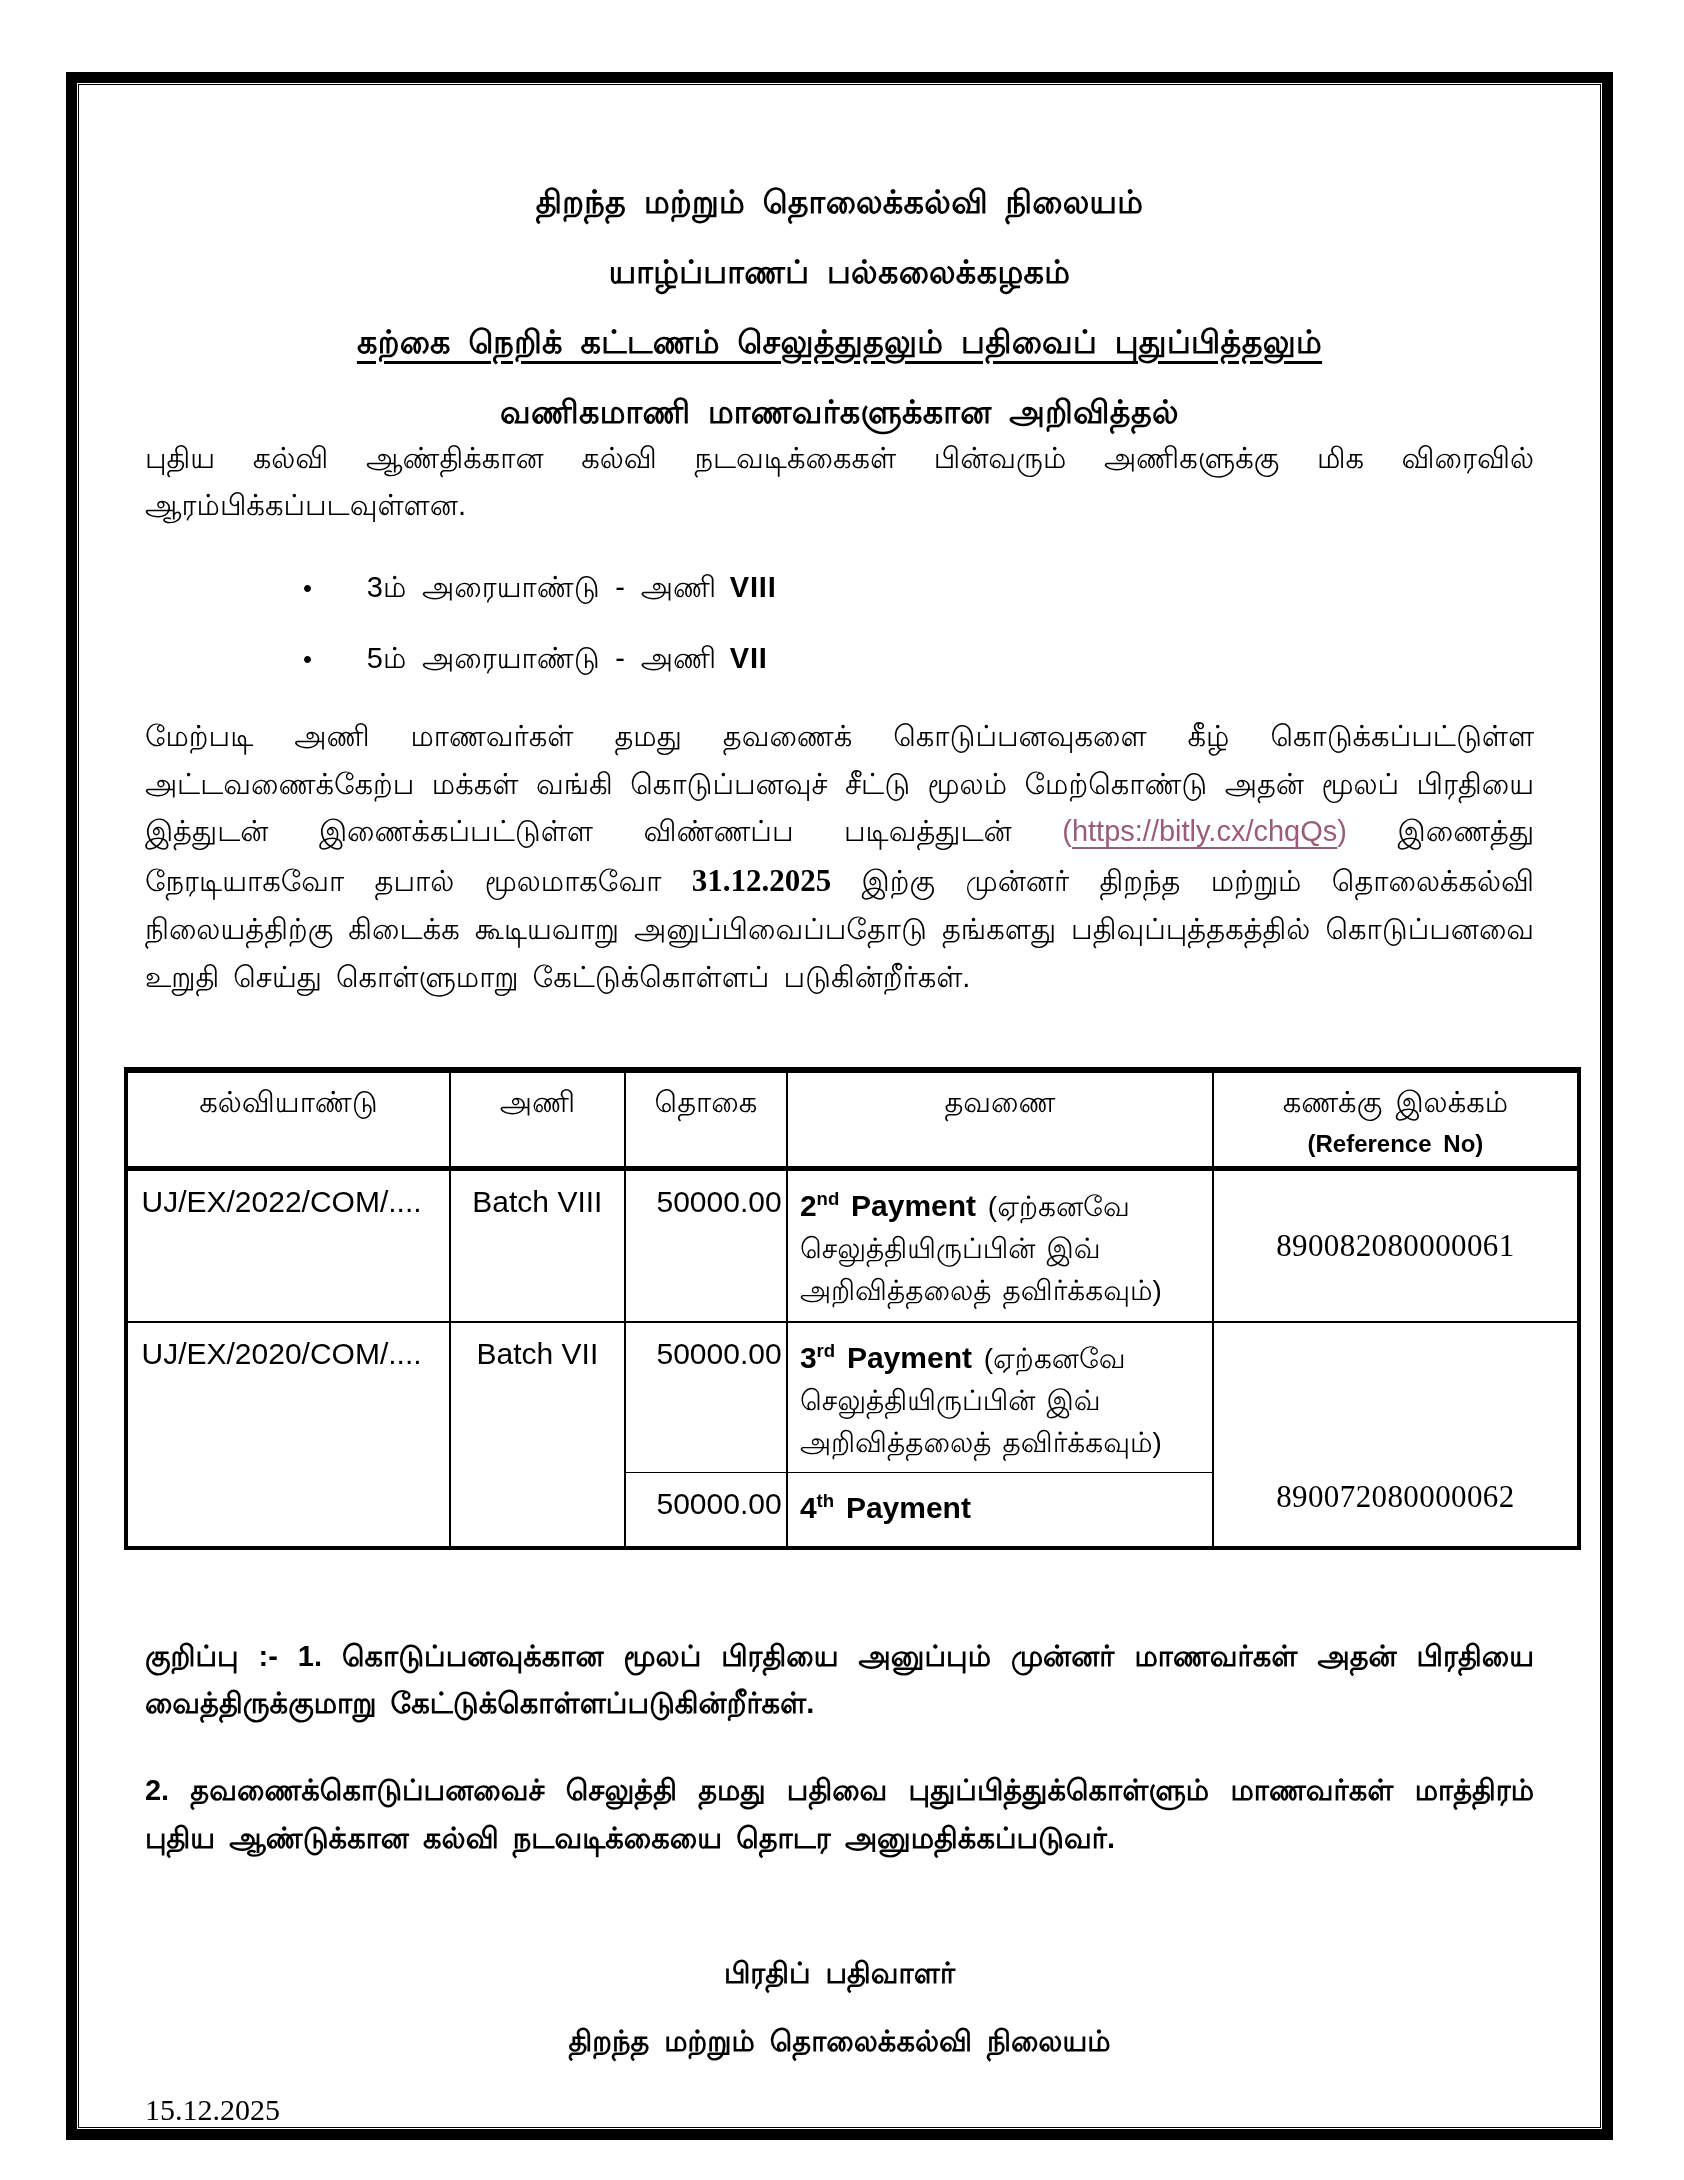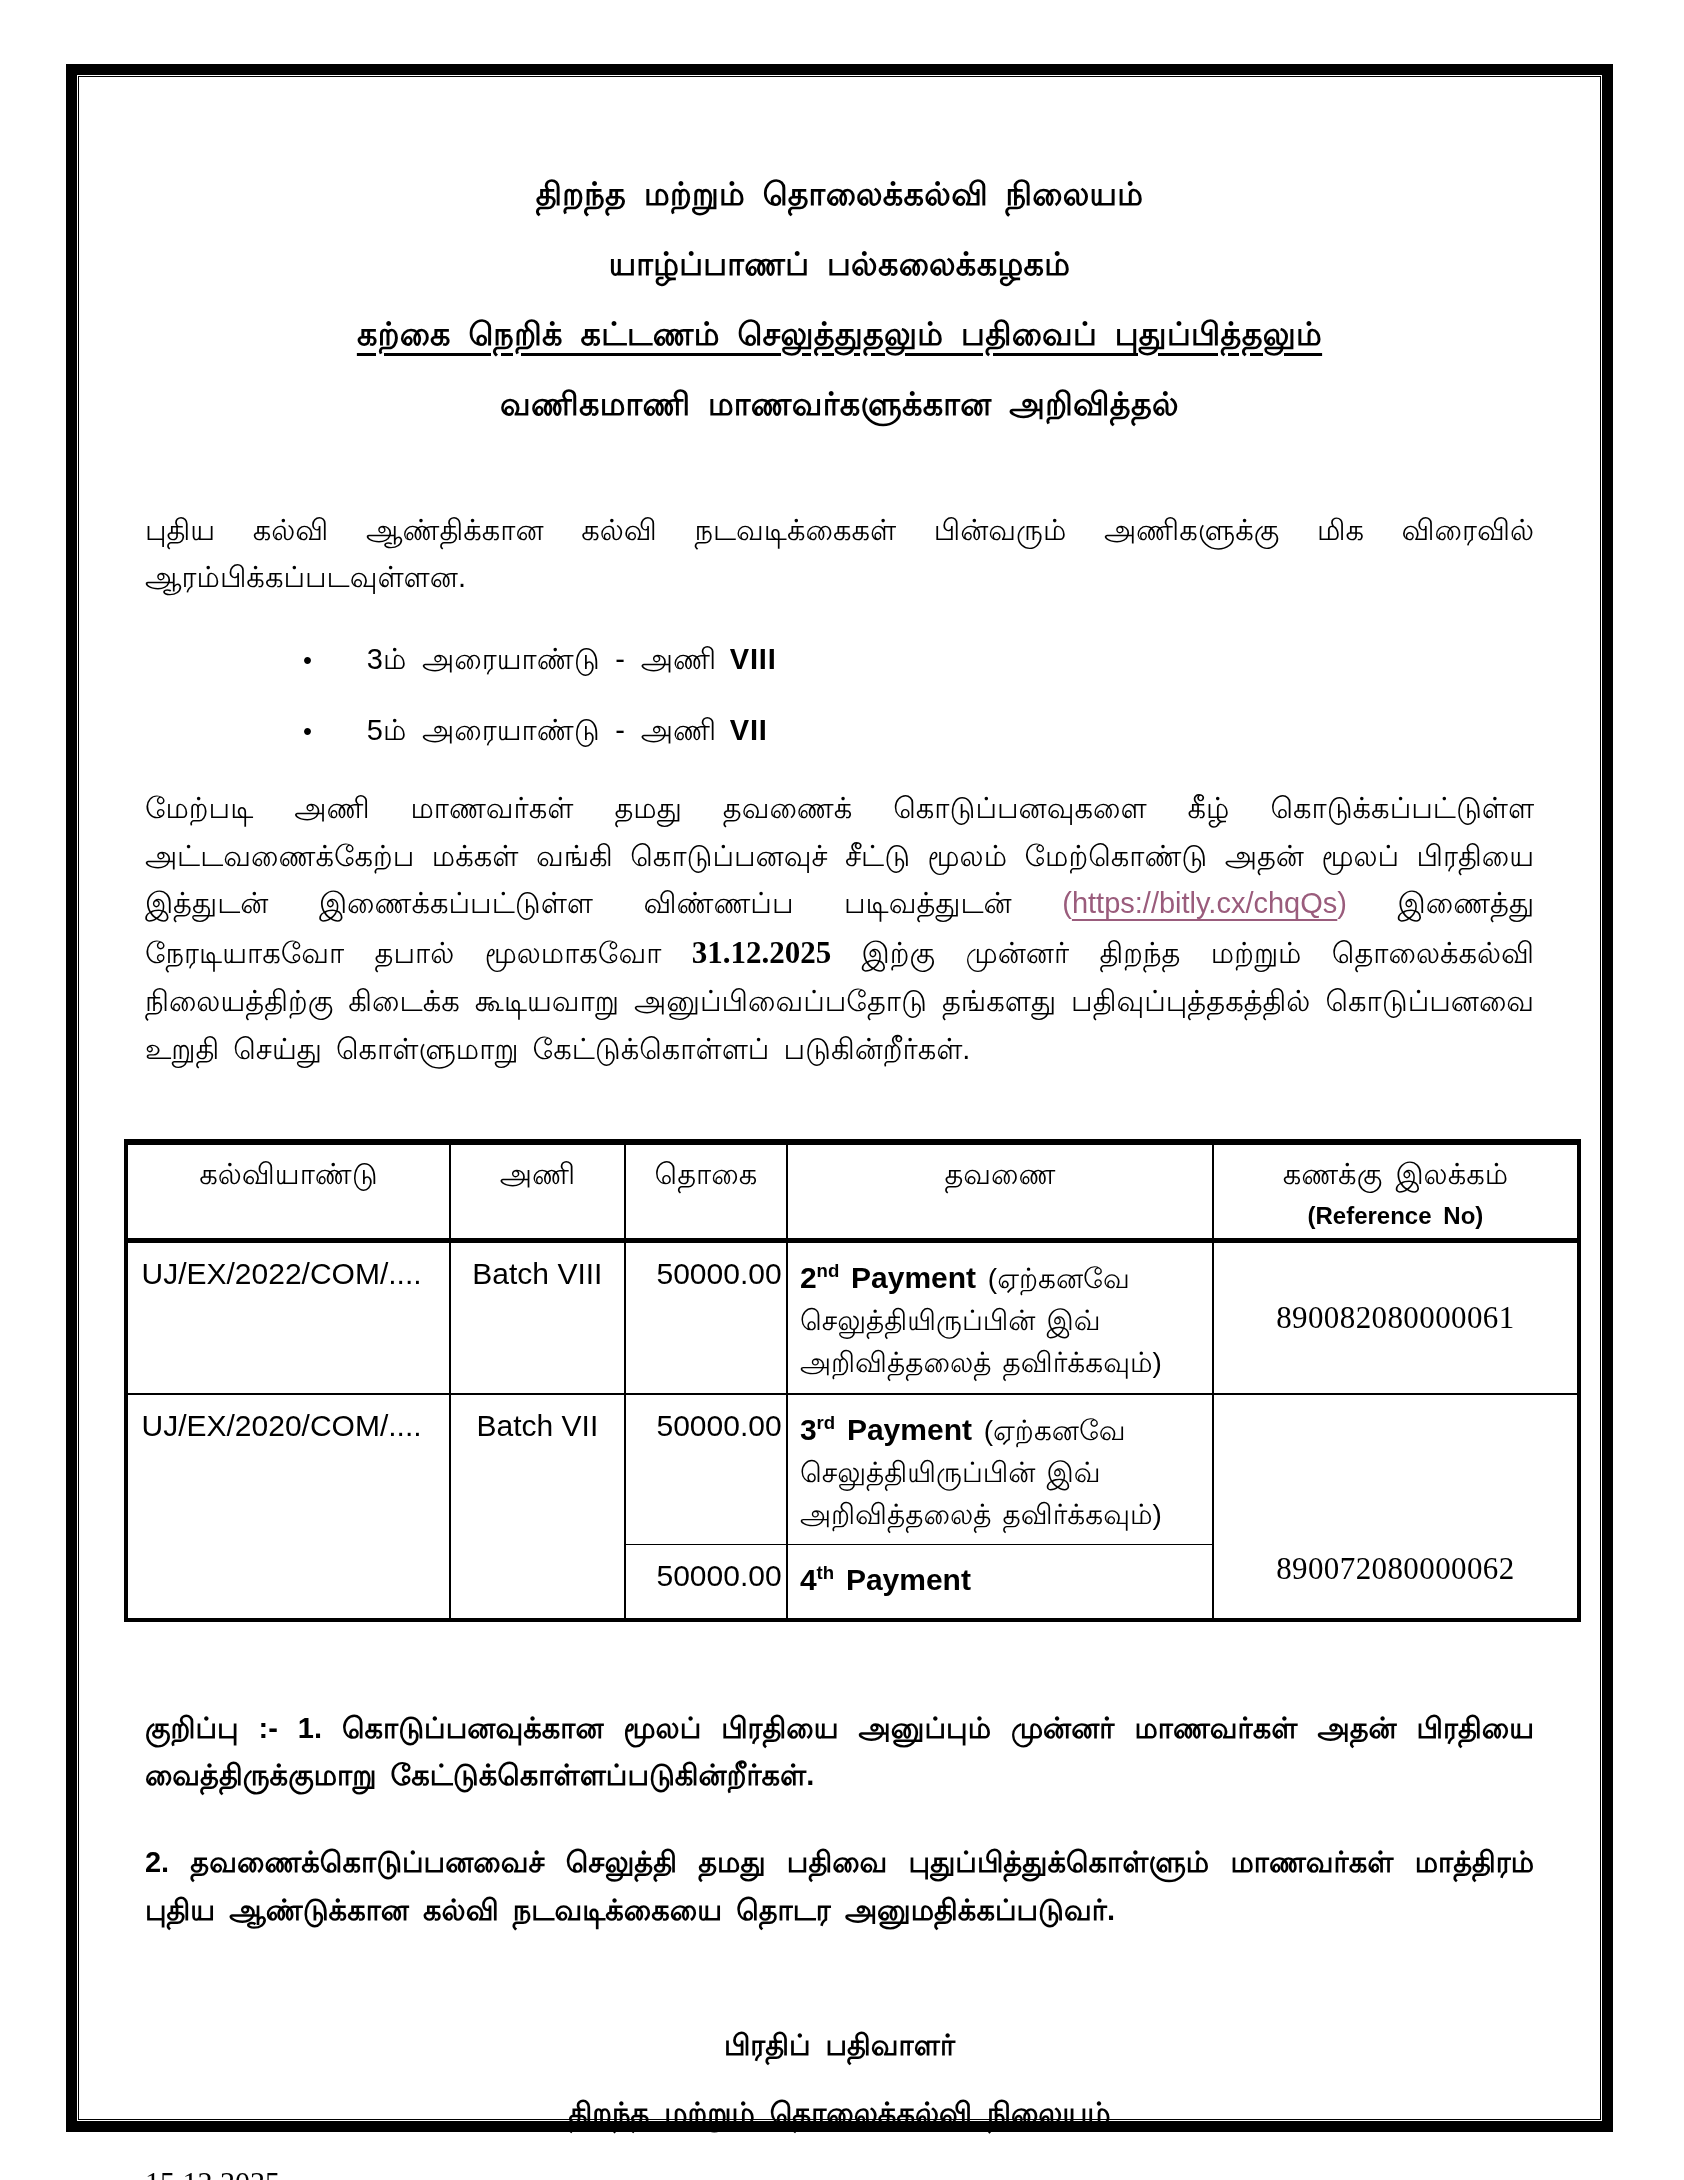--- a/index.html
+++ b/index.html
@@ -6,32 +6,32 @@
   html, body { margin: 0; padding: 0; }
   body {
     width: 1685px; height: 2181px;
     background: #ffffff;
     color: #000000;
     font-family: "Liberation Sans", "DejaVu Sans", sans-serif;
   }
   .page { position: relative; width: 1685px; height: 2181px; overflow: hidden; background: #fff; }
 
   
-  .frame { position: absolute; left: 66px; top: 64px; width: 1547px; height: 2068px; border: 11px solid #000; }
+  .frame { position: absolute; left: 66px; top: 72px; width: 1547px; height: 2068px; border: 11px solid #000; }
   .frame-inner { position: absolute; inset: 0.9px; border: 1.7px solid #000; }
   .content { position: absolute; inset: 0; padding: 0 66px; }
 
   
   .headings { margin-top: 99px; display: flex; flex-direction: column; gap: 29px; text-align: center; }
   .h { font-size: 32px; font-weight: 700; word-spacing: 8.5px; letter-spacing: 0.3px; }
   .underlined { text-decoration: underline; text-decoration-thickness: 2.6px; text-underline-offset: 7.7px; }
 
   
   .para { font-size: 29px; line-height: 1.64; text-align: justify; word-spacing: 6px; margin: 0; }
-  .intro { margin-top: 80px; }
+  .intro { }
   .body-para { margin-top: 1px; }
 
   
   .bullets { list-style: none; margin: 41px 0 0 0; padding: 0 0 0 158px; }
   .bullets li { display: flex; align-items: baseline; font-size: 29px; margin-bottom: 34px; word-spacing: 7.7px; }
   .dot { margin-right: 55px; font-size: 25.6px; }
   .b-batch { font-weight: 700; margin-left: 13.6px; letter-spacing: 0.9px; }
 
   
   .paren { color: var(--color-link, #9a5c7c); }

